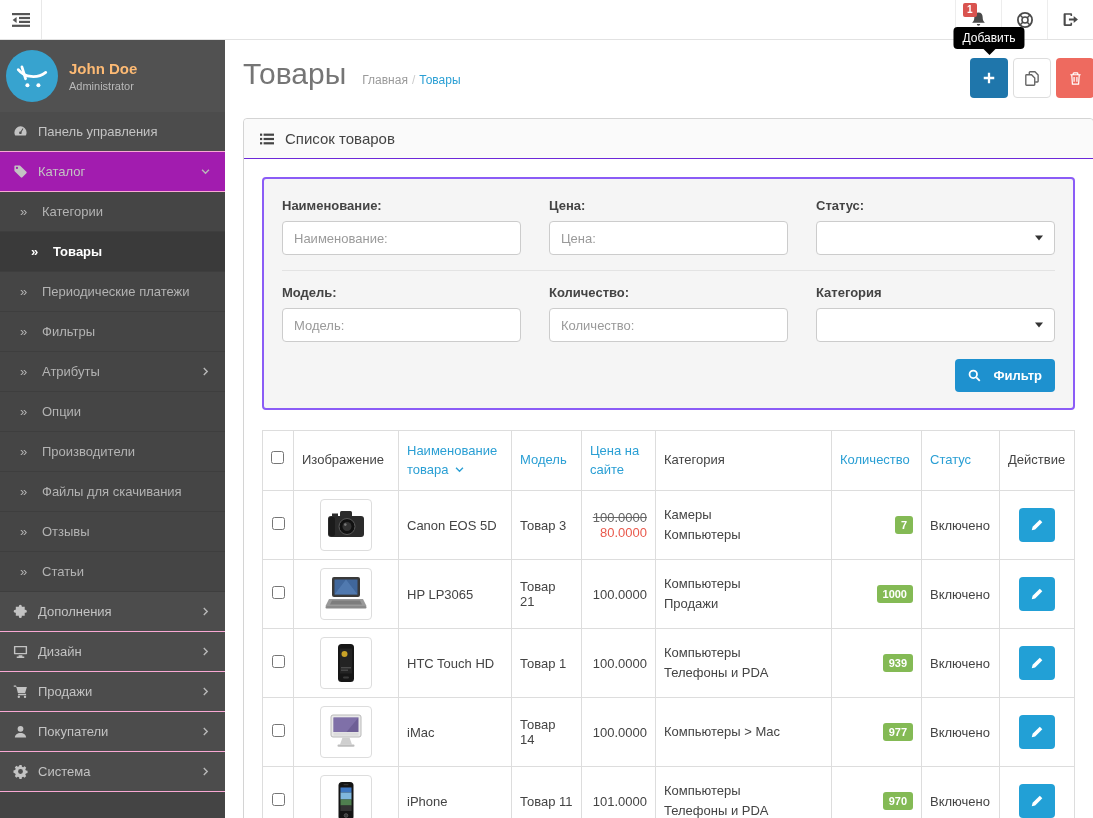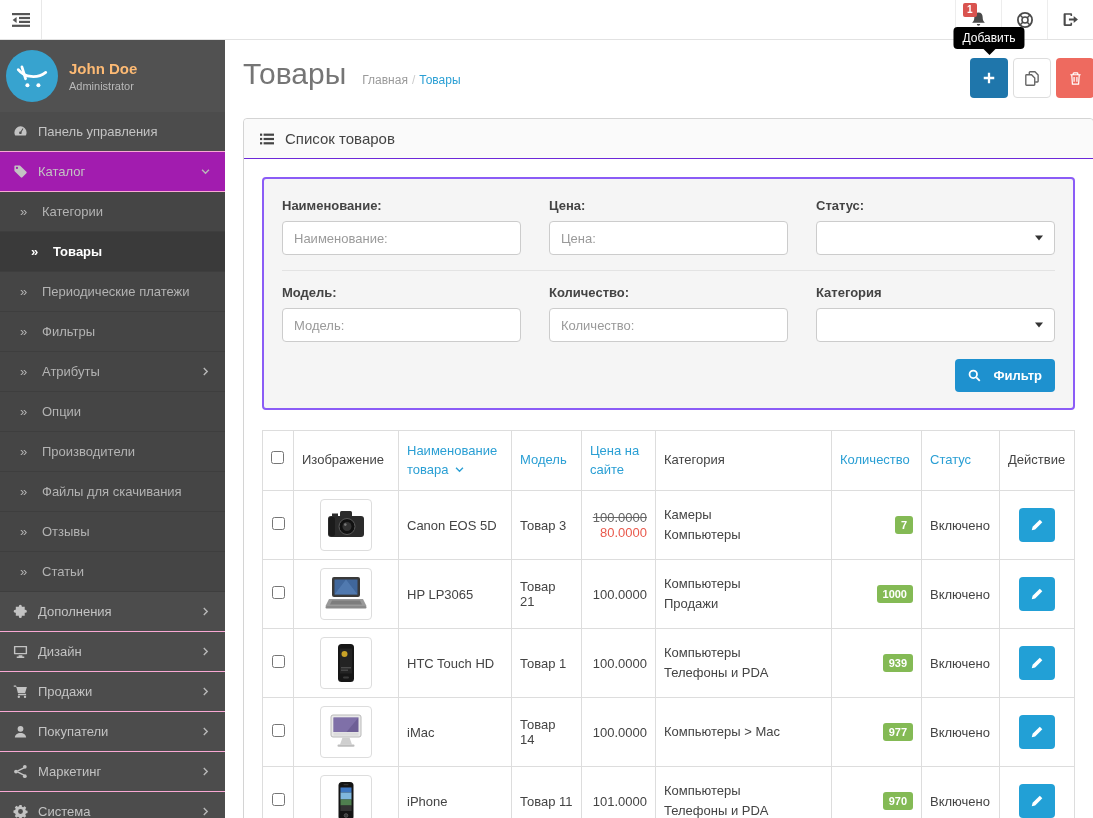--- a/index.html
+++ b/index.html
@@ -289,36 +289,20 @@
             </svg>
           </span>
         </li>
         <li class="main">
           <span class="nav-icon">
             <svg width="15" height="15" viewBox="0 0 16 16" fill="currentColor">
               <path d="M8 8.2a3.1 3.1 0 1 0 0-6.2 3.1 3.1 0 0 0 0 6.2zM2 14.5c0-3 2.7-5 6-5s6 2 6 5z"></path>
             </svg>
           </span>
           <span>Покупатели</span>
-          <span class="chev">
-            <svg width="11" height="11" viewBox="0 0 16 16" fill="none" stroke="currentColor" stroke-width="2">
-              <path d="m5.5 3 5 5-5 5"></path>
-            </svg>
-          </span>
-        </li>
-        <li class="main">
-          <span class="nav-icon">
-            <svg width="15" height="15" viewBox="0 0 16 16" fill="currentColor">
-              <circle cx="3.2" cy="8" r="2"></circle>
-              <circle cx="12.6" cy="3" r="2"></circle>
-              <circle cx="12.6" cy="13" r="2"></circle>
-              <path d="m4.3 7 7-3.6.7 1.3-7 3.6zM4.3 9l7 3.6.7-1.3-7-3.6z"></path>
-            </svg>
-          </span>
-          <span>Маркетинг</span>
           <span class="chev">
             <svg width="11" height="11" viewBox="0 0 16 16" fill="none" stroke="currentColor" stroke-width="2">
               <path d="m5.5 3 5 5-5 5"></path>
             </svg>
           </span>
         </li>
         <li class="main">
           <span class="nav-icon">
             <svg width="15" height="15" viewBox="0 0 16 16" fill="currentColor">
               <path fill-rule="evenodd" d="M6.8 1h2.4l.3 1.8 1.4.6 1.5-1 1.7 1.7-1 1.5.6 1.4 1.8.3v2.4l-1.8.3-.6 1.4 1 1.5-1.7 1.7-1.5-1-1.4.6-.3 1.8H6.8l-.3-1.8-1.4-.6-1.5 1-1.7-1.7 1-1.5-.6-1.4L.5 9.2V6.8l1.8-.3.6-1.4-1-1.5 1.7-1.7 1.5 1 1.4-.6zM8 5.4A2.6 2.6 0 1 0 8 10.6 2.6 2.6 0 0 0 8 5.4z"></path>

